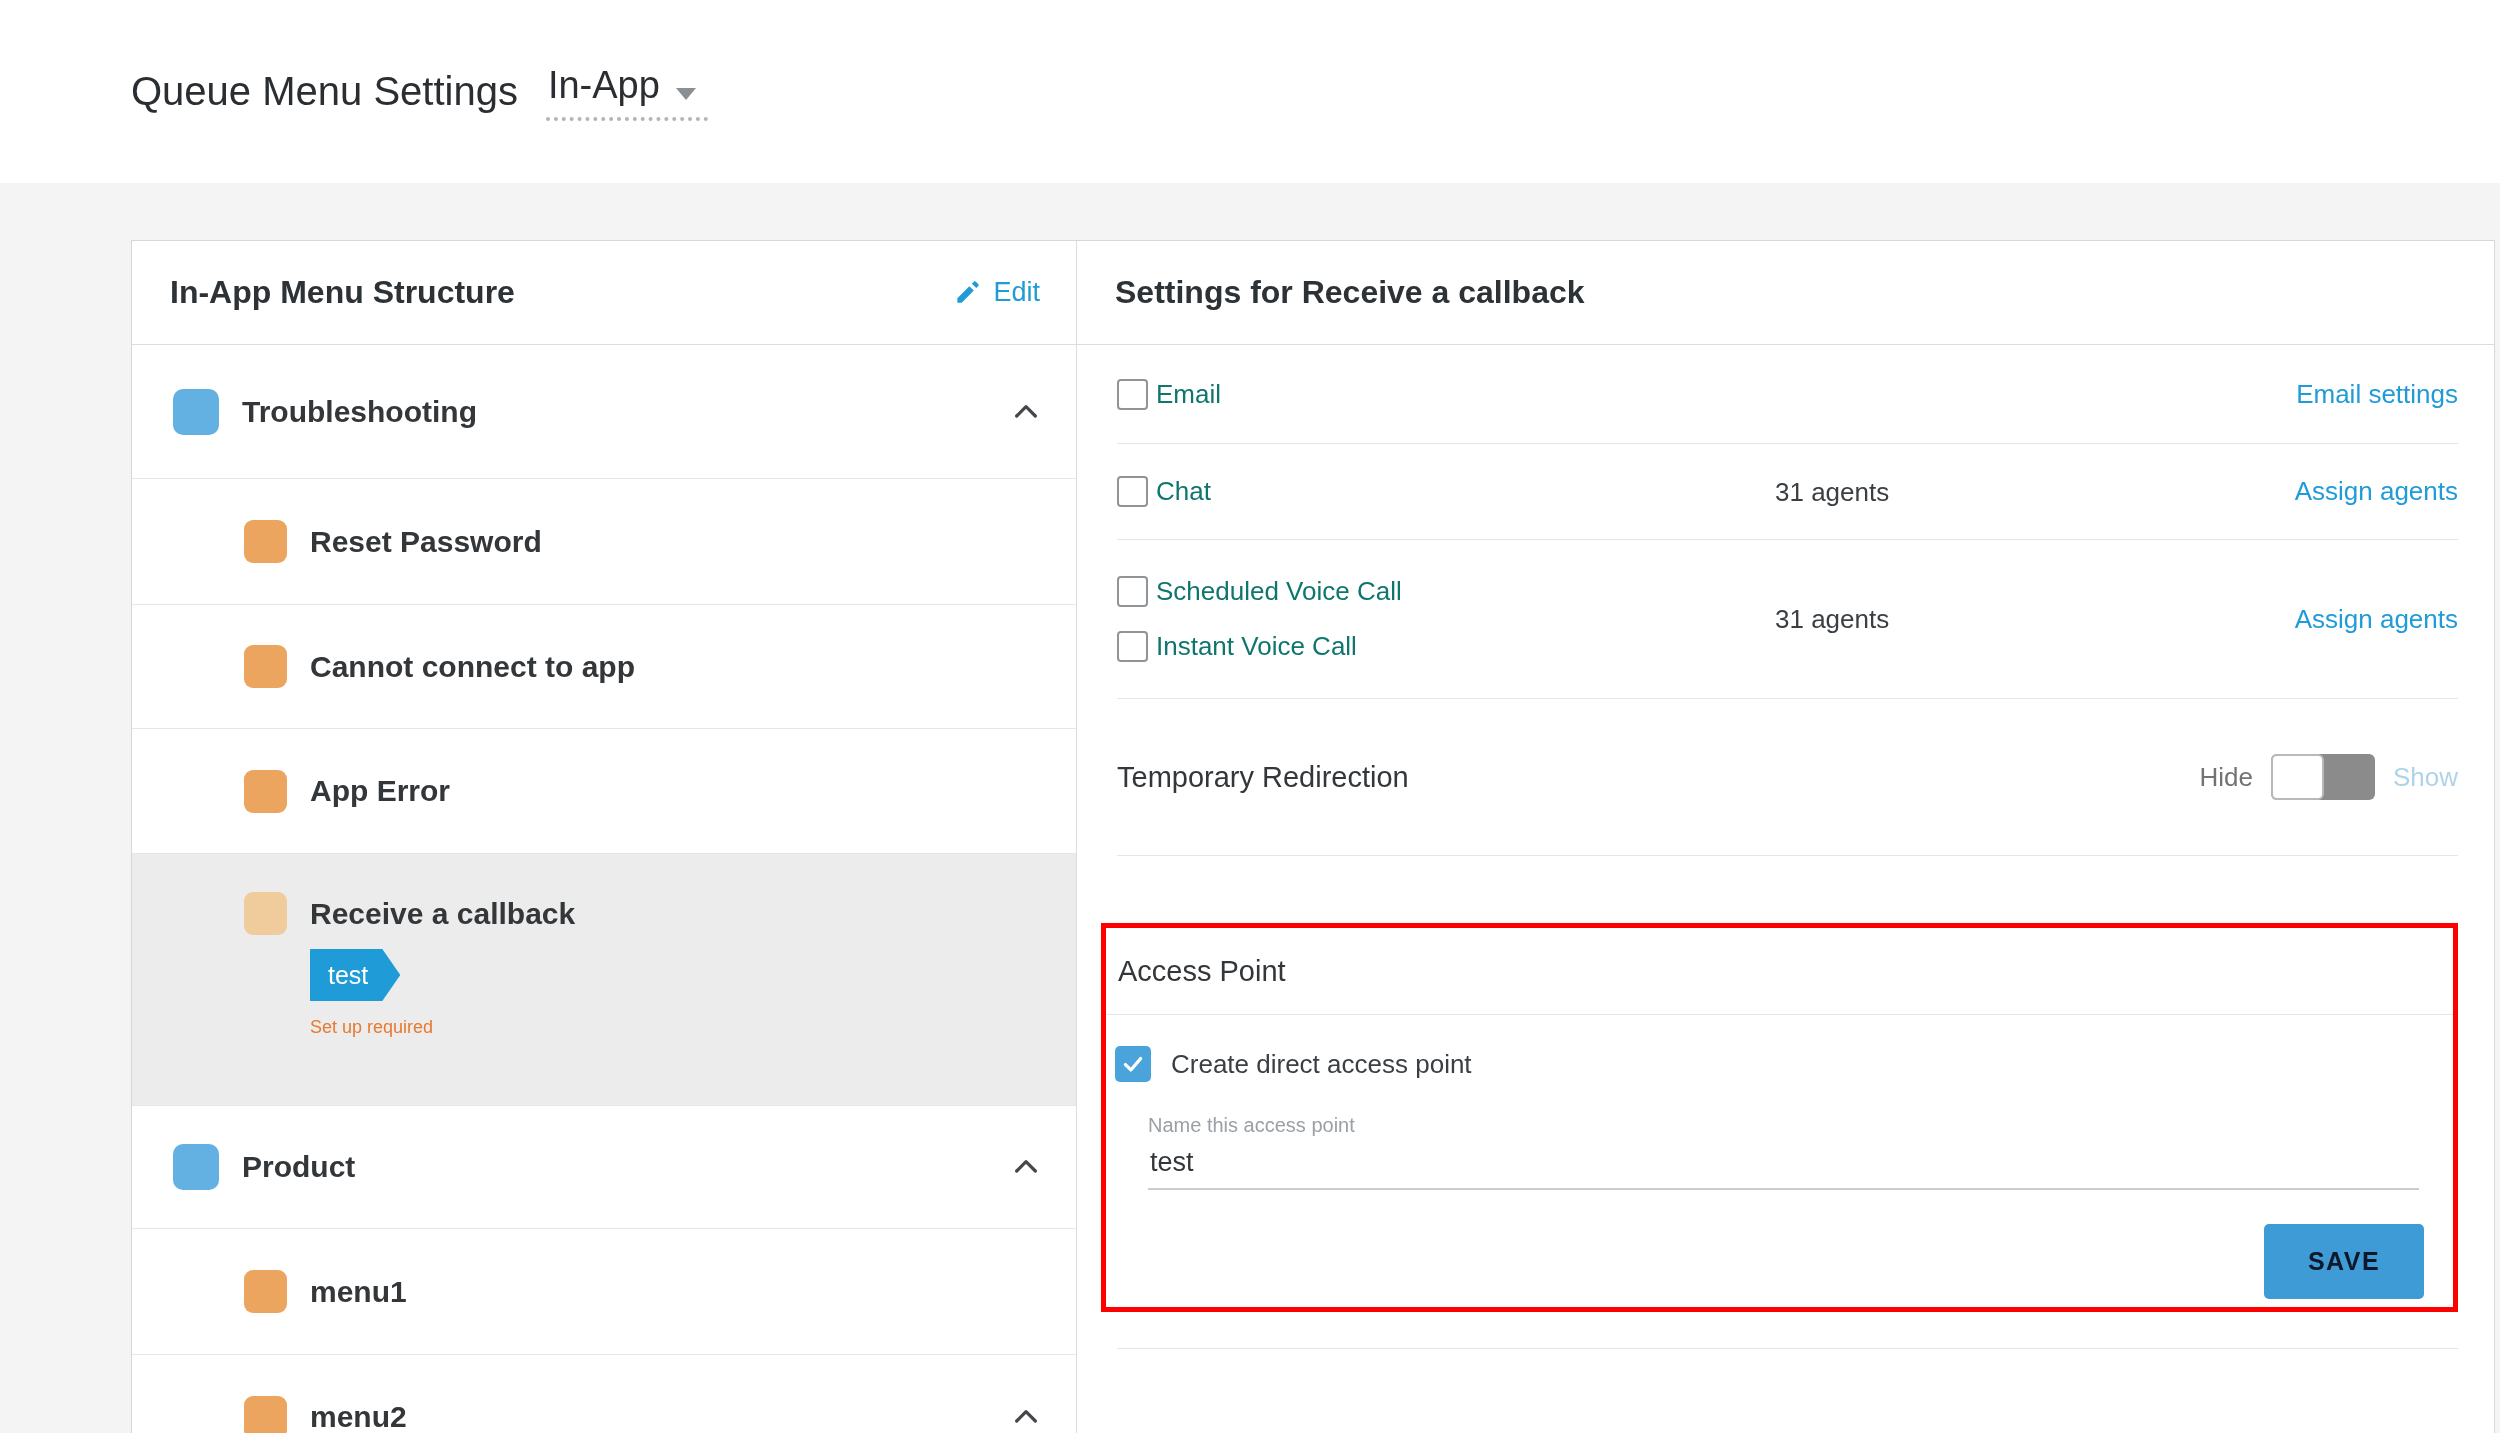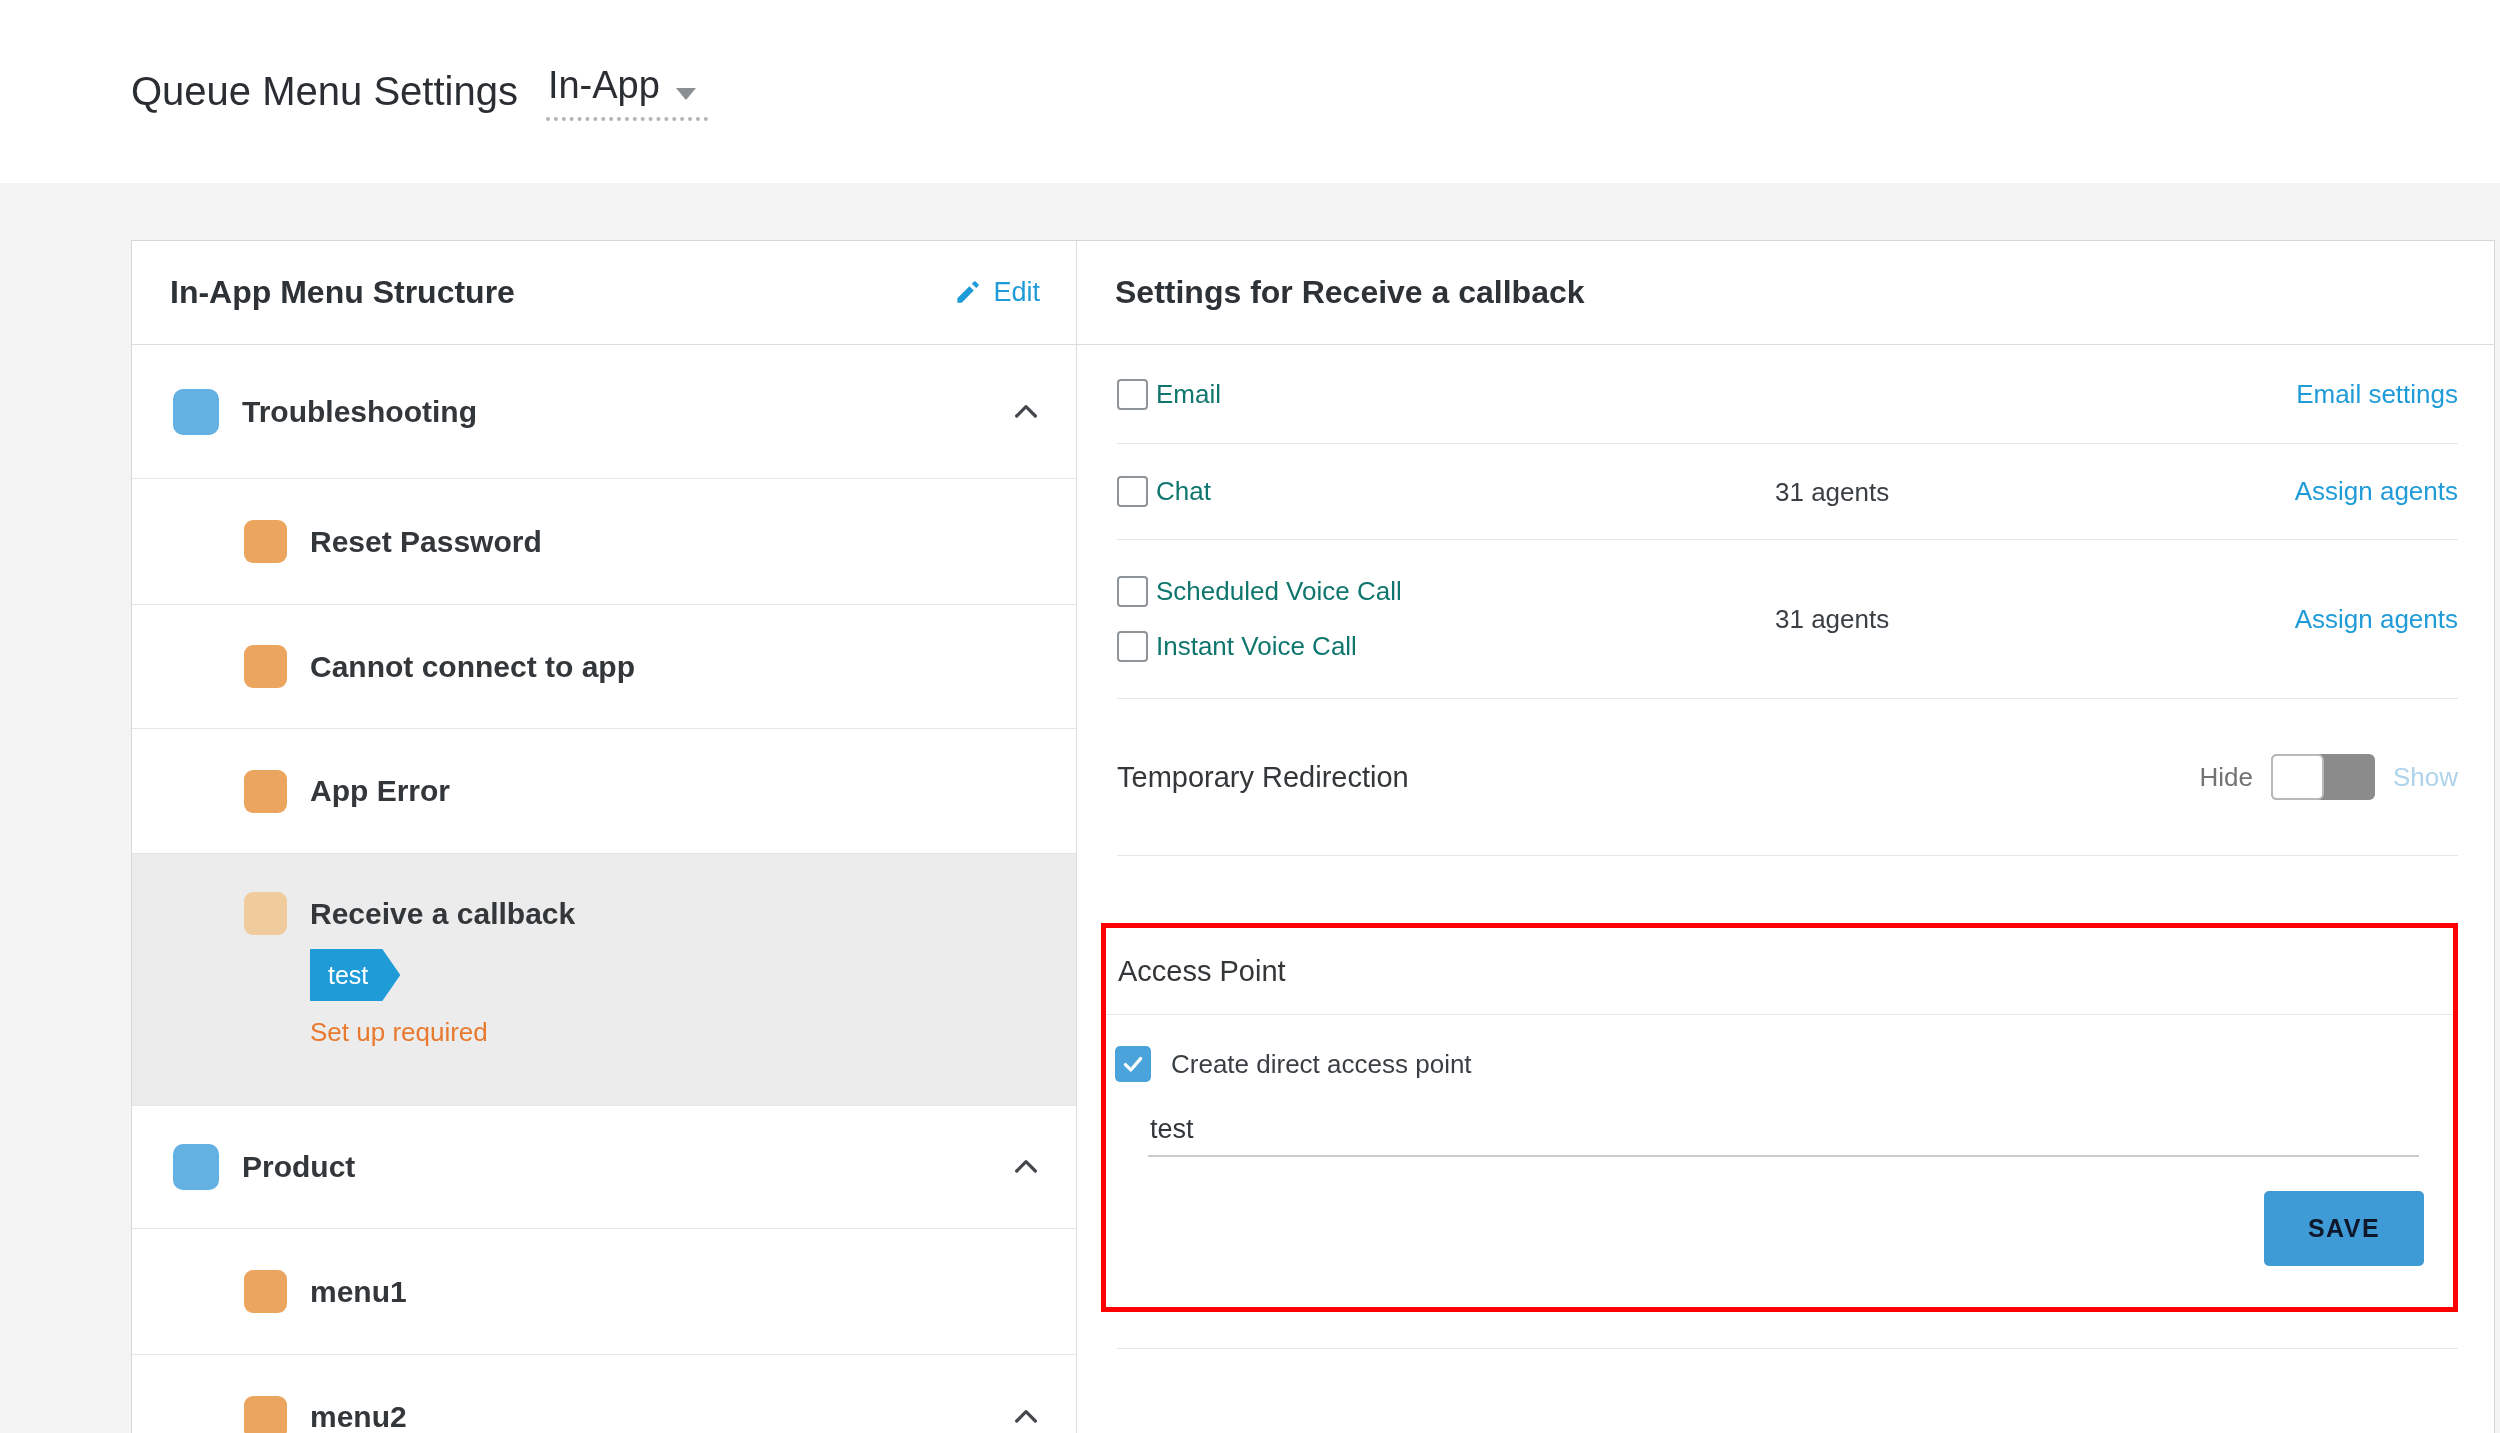--- a/index.html
+++ b/index.html
@@ -31,21 +31,21 @@
   .micon.lvl0 { width:46px; height:46px; background:#63b0e3; }
   .micon.lvl1 { width:43px; height:43px; background:#eba55f; border-radius:9px; }
   .micon.light { background:#f0cb9c; }
   .mlabel { margin-left:23px; font-size:30px; font-weight:600; color:#33373a; }
   .chev { margin-left:auto; width:32px; height:32px; flex:none; cursor:pointer; }
 
   .menu-sel { flex:none; height:252px; background:#ececec; border-bottom:1px solid #e6e6e6; padding:38px 34px 0 112px; cursor:pointer; }
   .sel-line { display:flex; align-items:center; }
   .ap-tag { margin:14px 0 0 66px; display:inline-flex; align-items:center; height:52px; background:#1f9bd8; color:#ffffff; font-size:25px; padding:0 32px 0 18px;
             clip-path:polygon(0 0, calc(100% - 18px) 0, 100% 50%, calc(100% - 18px) 100%, 0 100%); }
-  .setup-req { margin:16px 0 0 66px; color:#e8792e; font-size:26px; }
+  .setup-req { margin:16px 0 0 66px; color:#e8792e; font-size:18px; }
 
   
   .chan-row { flex:none; position:relative; display:flex; align-items:center; margin:0 36px 0 40px; border-bottom:1px solid #e6e6e6; }
   .chan-row.h1 { height:99px; }
   .chan-row.h2 { height:96px; }
   .chan-row.voice { height:159px; flex-direction:column; justify-content:center; align-items:flex-start; gap:24px; }
   .check-line { display:flex; align-items:center; }
   .checkbox { width:31px; height:31px; border:2px solid #8f9499; border-radius:4px; background:#ffffff; flex:none; cursor:pointer; }
   .chan-label { margin-left:8px; font-size:26px; color:#0f766e; }
   .agents { position:absolute; left:658px; top:50%; transform:translateY(-50%); font-size:26px; color:#3a3f44; }
@@ -204,20 +204,21 @@
         <div class="ap-header">Access Point</div>
         <div class="ap-check-row">
           <span class="checkbox checked">
             <svg viewBox="0 0 24 24">
                 <path d="M5 12.5 L10 17.5 L19 7" fill="none" stroke="#ffffff" stroke-width="3" stroke-linecap="round" stroke-linejoin="round"></path>
               </svg>
           </span>
           <span class="ap-check-label">Create direct access point</span>
         </div>
         <div class="ap-field">
+          <div class="ap-field-label">Name this access point</div>
           <input class="ap-input" type="text" value="test" style="">
         </div>
         <div class="ap-save-row">
           <button class="save-btn">SAVE</button>
         </div>
       </div>
 
       <div class="bottom-divider"></div>
     </div>
 

